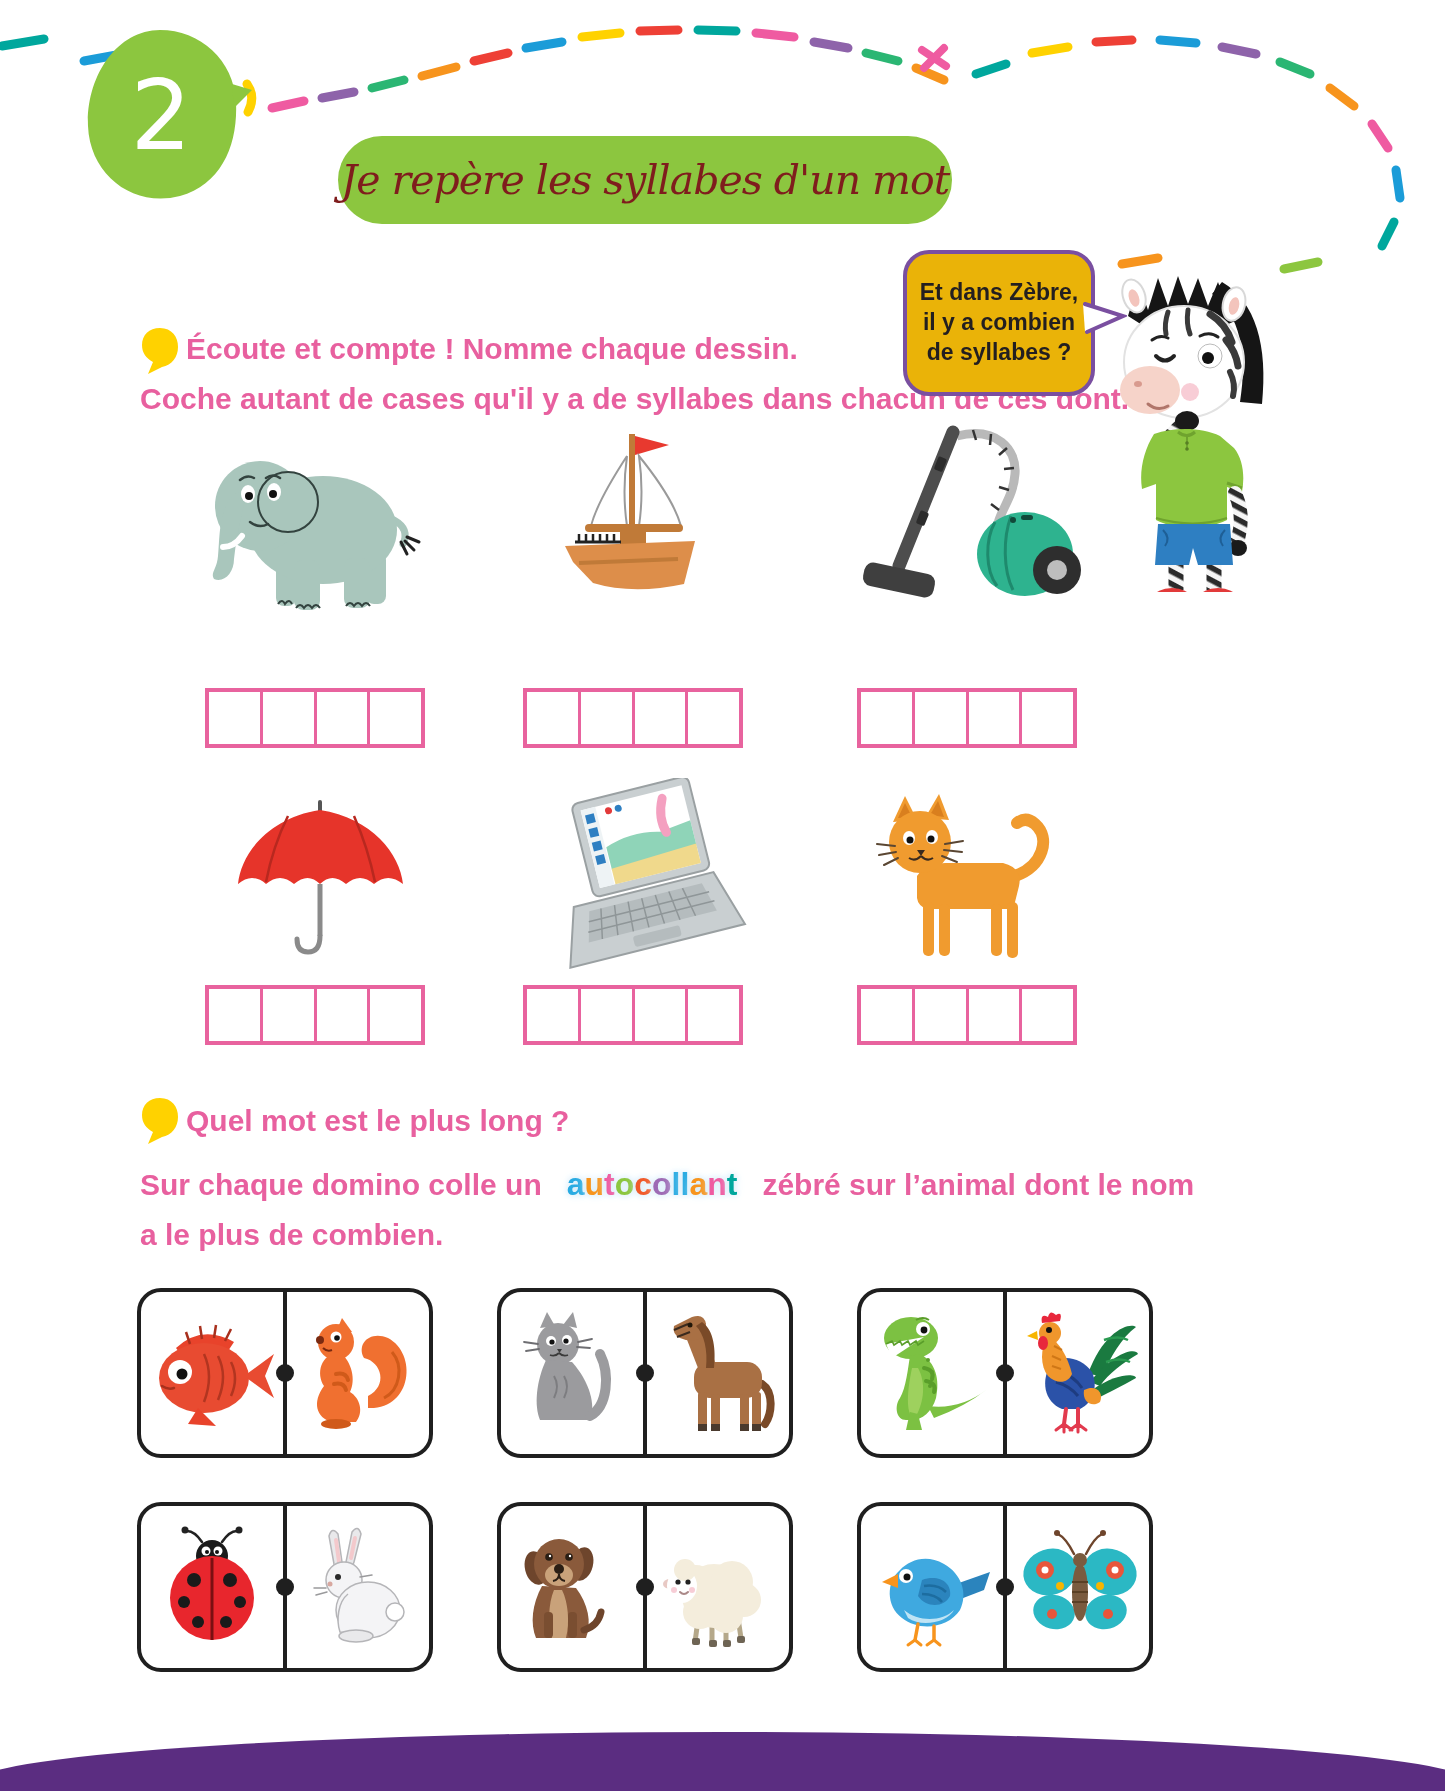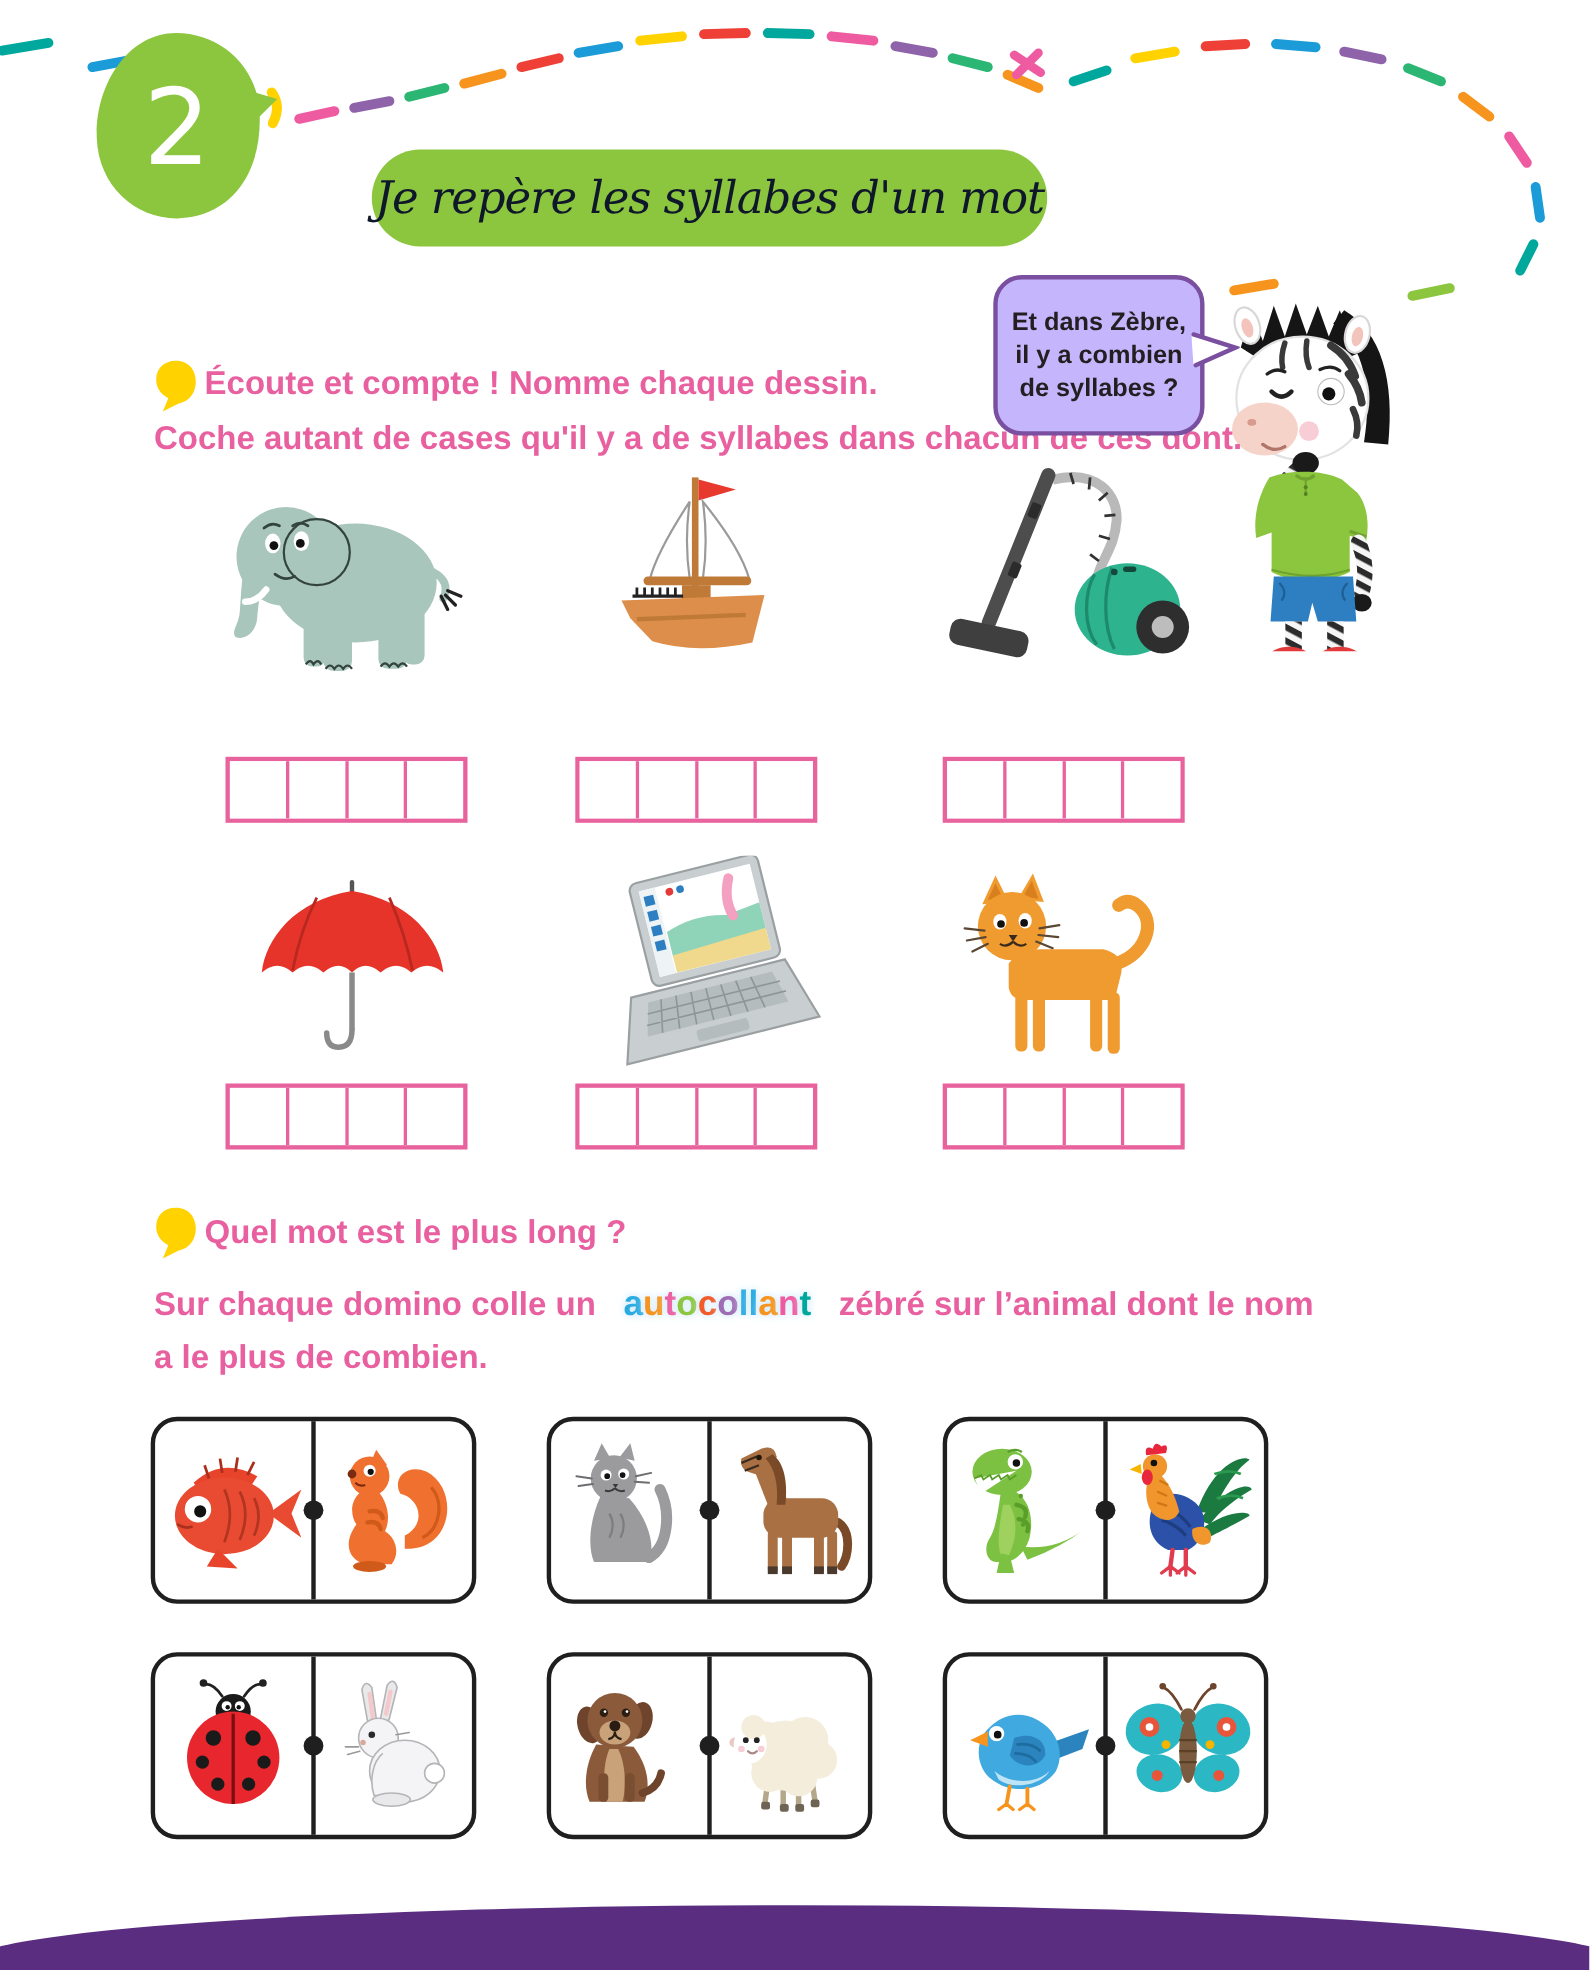--- a/index.html
+++ b/index.html
@@ -4,24 +4,24 @@
 <style>
   html,body{margin:0;padding:0;background:#fff;}
   #page{position:relative;width:1445px;height:1791px;background:#fff;overflow:hidden;font-family:"Liberation Sans",sans-serif;}
   .abs{position:absolute;}
   
   #balloon-num{position:absolute;left:85px;top:30px;width:152px;height:172px;color:#fff;
     font-family:"DejaVu Sans",sans-serif;font-size:96px;font-weight:400;display:flex;align-items:center;justify-content:center;z-index:2;}
   
   #banner{position:absolute;left:338px;top:136px;width:614px;height:88px;background:#8cc63f;border-radius:46px;
     display:flex;align-items:center;justify-content:center;z-index:2;}
-  #banner span{color:#0f172a;font-family:"DejaVu Serif",serif;font-style:italic;font-size:41px;white-space:nowrap;letter-spacing:-1px;}
+  #banner span{color:#7f1d1d;font-family:"DejaVu Serif",serif;font-style:italic;font-size:41px;white-space:nowrap;letter-spacing:-1px;}
   
   #bubble{position:absolute;left:903px;top:250px;width:184px;height:138px;border:4px solid #7a4fa0;border-radius:26px;
-    background:#c4b5fd;display:flex;flex-direction:column;align-items:center;justify-content:center;z-index:3;}
+    background:#eab308;display:flex;flex-direction:column;align-items:center;justify-content:center;z-index:3;}
   #bubble div{font-size:23px;font-weight:600;color:#231f20;line-height:1.3;}
   #bubble-tail{position:absolute;left:1083px;top:300px;z-index:4;}
   
   .pink-line{position:absolute;color:#e8609f;font-size:30px;font-weight:bold;white-space:nowrap;z-index:2;}
   .marker{position:absolute;z-index:2;}
   .rainbow{display:inline-block;margin:0 25px;font-size:32px;font-weight:bold;}
   .rainbow span{text-shadow:0 0 6px #cfe9f8,0 0 12px #e2f1fb;}
   
   .boxes{position:absolute;width:220px;height:60px;border:4px solid #e8639e;background:#fff;display:flex;box-sizing:border-box;z-index:2;}
   .boxes .cell{flex:1;border-left:3px solid #e8639e;background:#fff;}

